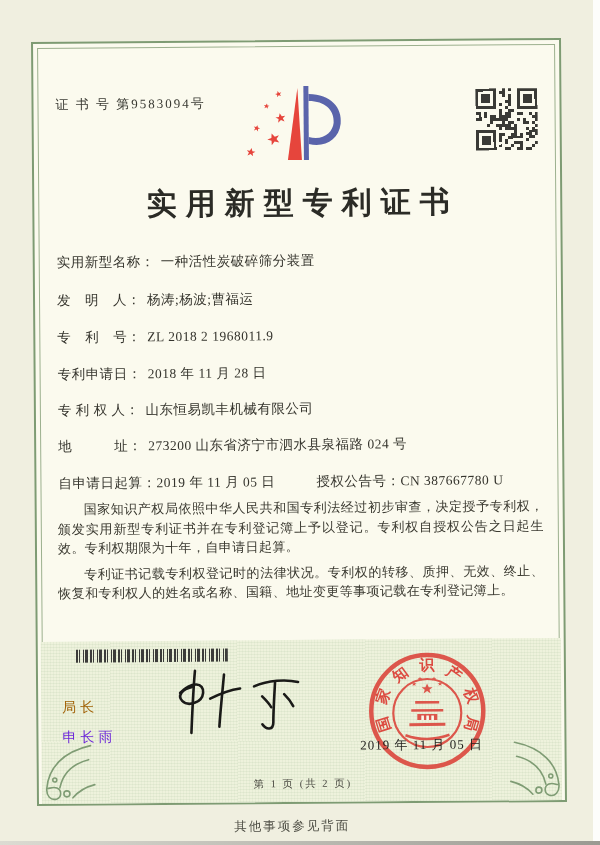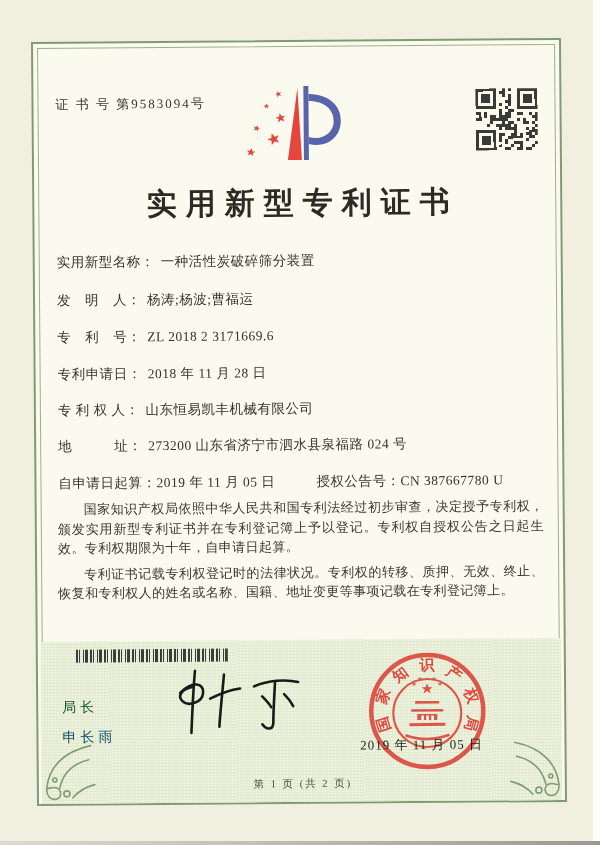--- a/index.html
+++ b/index.html
@@ -43,23 +43,23 @@
   .body-text p + p{margin-top:6px;}
   .barcode{
     position:absolute; left:74px; top:648px; width:152px; height:13px;
     background:repeating-linear-gradient(90deg,
       #3c3c3a 0 2px, transparent 2px 3px,
       #3c3c3a 3px 4px, transparent 4px 7px,
       #3c3c3a 7px 8px, transparent 8px 9px,
       #3c3c3a 9px 12px, transparent 12px 14px);
   }
   .signoff-title{position:absolute; left:60px; top:697px; font-size:14px; letter-spacing:4px;
-    font-family:"Liberation Sans","DejaVu Sans",sans-serif; color:#14532d;}
+    font-family:"Liberation Sans","DejaVu Sans",sans-serif; color:#a16207;}
   .signoff-name{position:absolute; left:60px; top:727px; font-size:14px; letter-spacing:4px;
-    font-family:"Liberation Sans","DejaVu Sans",sans-serif; color:#0c4a6e;}
+    font-family:"Liberation Sans","DejaVu Sans",sans-serif; color:#6d28d9;}
   .signature{position:absolute; left:160px; top:664px; width:150px; height:75px;}
   .seal{position:absolute; left:363px; top:650px; width:124px; height:124px;}
   .seal-art{position:absolute; inset:0; opacity:.92;}
   .seal-char{
     position:absolute; width:18px; height:18px; text-align:center; line-height:18px;
     font-size:15px; font-weight:bold; color:#dc4a40;
   }
   .sc0{left:9px;   top:66px; transform:rotate(-107deg);}
   .sc1{left:9px;   top:38px; transform:rotate(-71deg);}
   .sc2{left:26px;  top:16px; transform:rotate(-36deg);}
@@ -242,21 +242,21 @@
 
     <div class="title">实用新型专利证书</div>
 
     <div class="row r1">
       <span class="lbl">实用新型名称：</span><span>一种活性炭破碎筛分装置</span>
     </div>
     <div class="row r2">
       <span class="lbl">发　明　人：</span><span>杨涛;杨波;曹福运</span>
     </div>
     <div class="row r3">
-      <span class="lbl">专　利　号：</span><span>ZL 2018 2 3171669.6</span>
+      <span class="lbl">专　利　号：</span><span>ZL 2018 2 1968011.9</span>
     </div>
     <div class="row r4">
       <span class="lbl">专利申请日：</span><span>2018 年 11 月 28 日</span>
     </div>
     <div class="row r5">
       <span class="lbl">专 利 权 人：</span><span>山东恒易凯丰机械有限公司</span>
     </div>
     <div class="row r6">
       <span class="lbl">地　　　址：</span><span>273200 山东省济宁市泗水县泉福路 024 号</span>
     </div>
@@ -317,17 +317,18 @@
       <span class="seal-char sc1">家</span>
       <span class="seal-char sc2">知</span>
       <span class="seal-char sc3">识</span>
       <span class="seal-char sc4">产</span>
       <span class="seal-char sc5">权</span>
       <span class="seal-char sc6">局</span>
     </div>
     <div class="seal-date">2019 年 11 月 05 日</div>
 
     <div class="page-no">第 1 页 (共 2 页)</div>
+    <div class="back-note">其他事项参见背面</div>
   </div>
 
   <div class="edge-right"></div>
   <div class="edge-bottom"></div>
 </div>
 
 </body></html>

